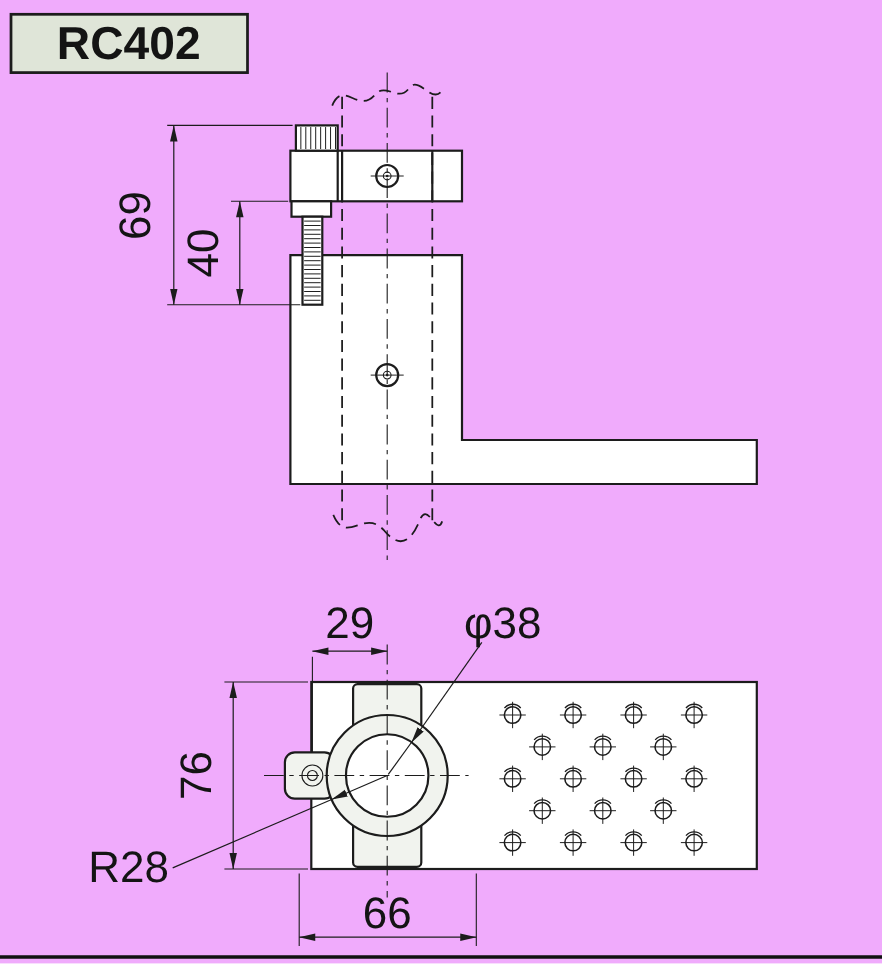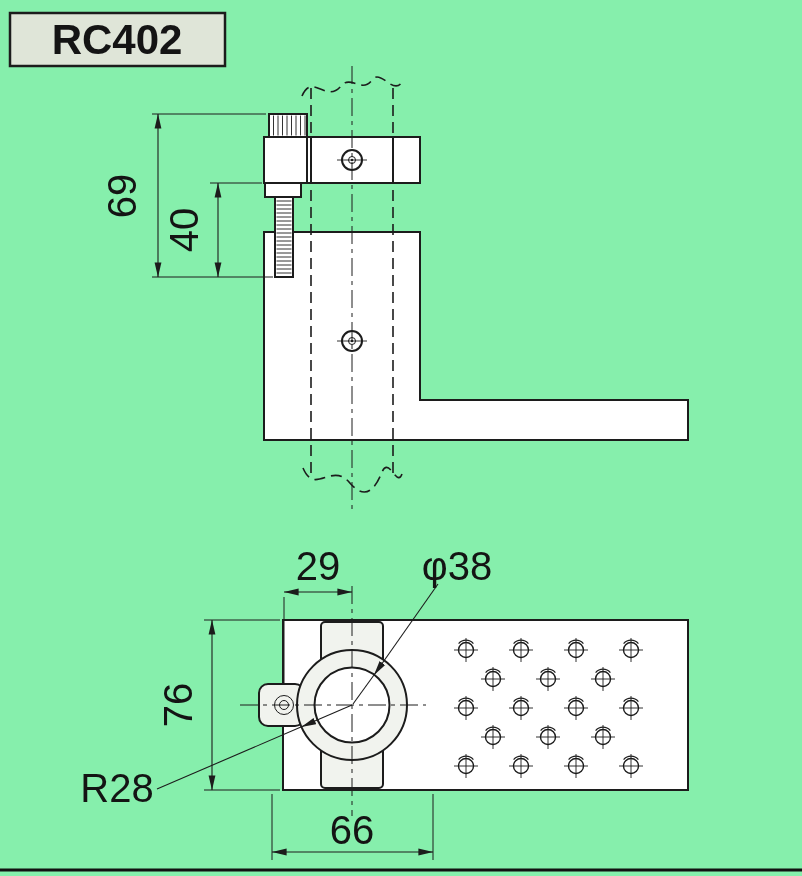--- a/index.html
+++ b/index.html
@@ -1,16 +1,16 @@
 <!DOCTYPE html>
 <html><head>
 <meta charset="utf-8">
 <style>
   html,body{margin:0;padding:0;background:#ffffff;}
-  .page{position:relative;width:802px;height:876px;background:#86efac;overflow:hidden;
+  .page{position:relative;width:802px;height:876px;background:#f0abfc;overflow:hidden;
         font-family:"Liberation Sans","DejaVu Sans",sans-serif;}
   svg{display:block}
   .ln{stroke:#1c1c1c;stroke-width:2;fill:none}
   .lnw{stroke:#1c1c1c;stroke-width:2;fill:#ffffff}
   .thin{stroke:#1c1c1c;stroke-width:1;fill:none}
   .detail{stroke:#1c1c1c;stroke-width:0.9;fill:none}
   .dash{stroke:#1c1c1c;stroke-width:1.6;fill:none;stroke-dasharray:11 6}
   .cl{stroke:#1c1c1c;stroke-width:1;fill:none;stroke-dasharray:18 5 4 5}
   .dim{stroke:#1c1c1c;stroke-width:1.1;fill:none}
   text{fill:#141414;font-family:"Liberation Sans","DejaVu Sans",sans-serif}

